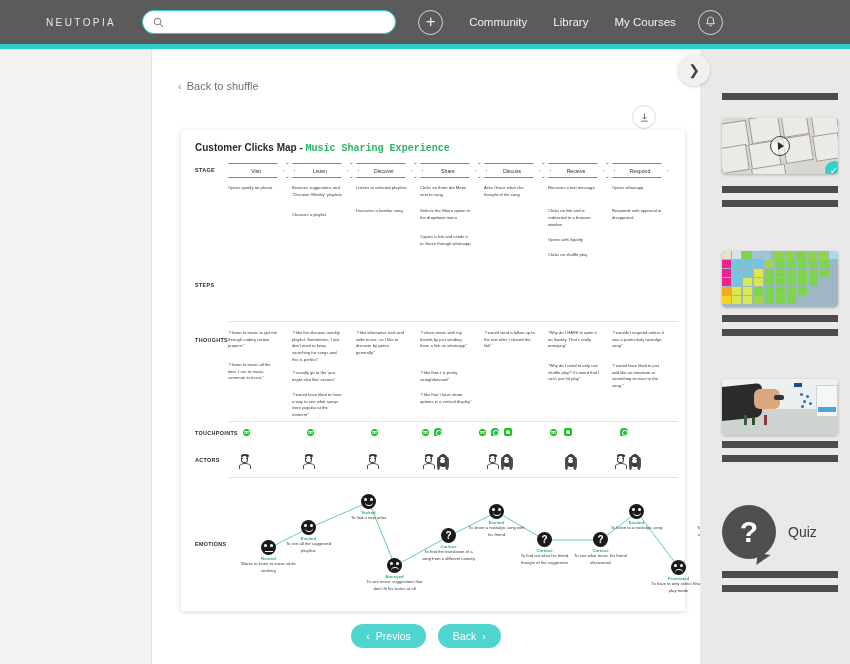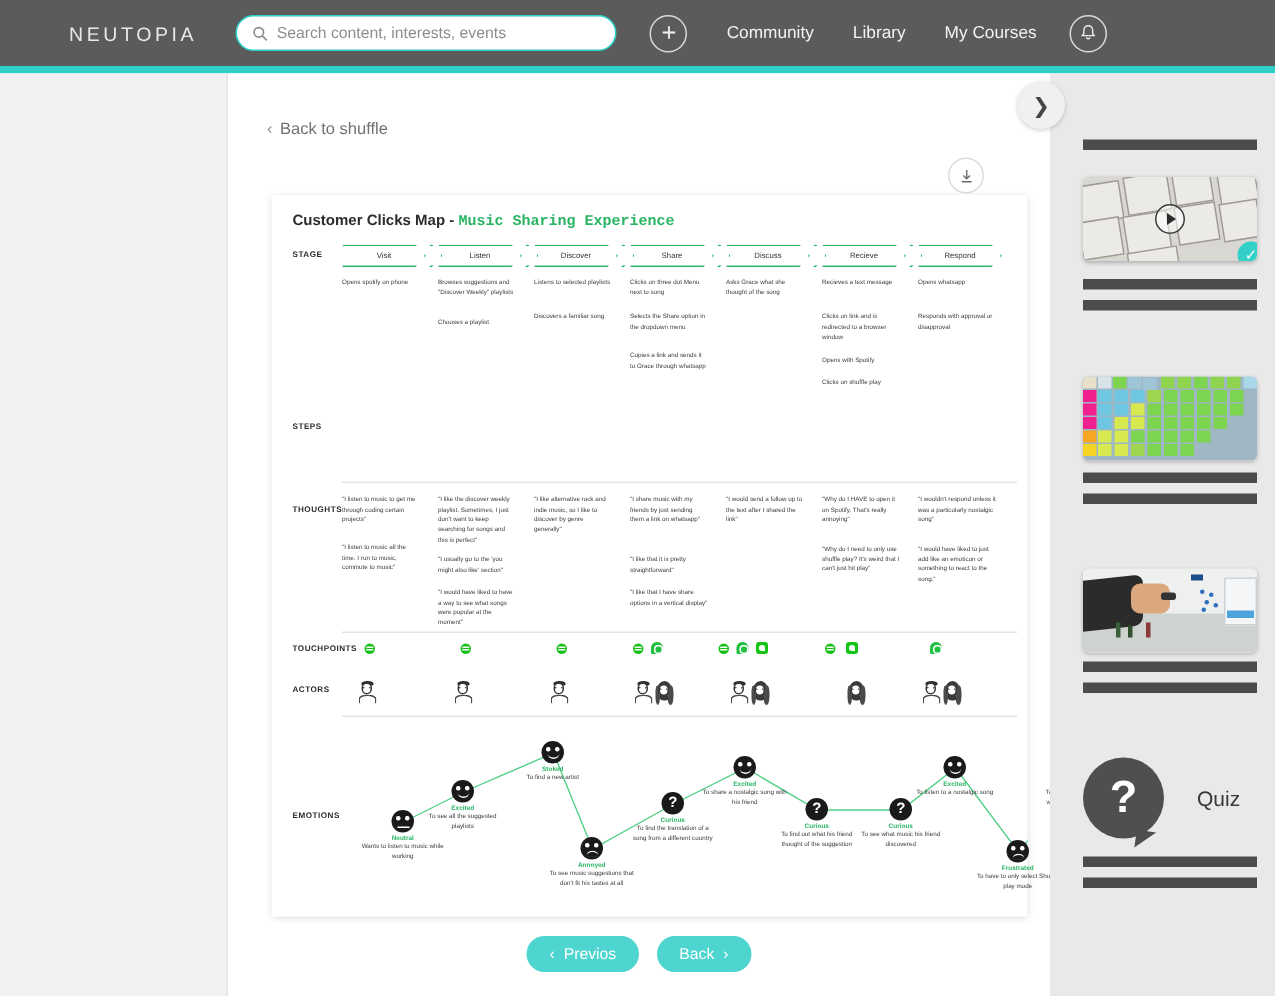--- a/index.html
+++ b/index.html
@@ -10,21 +10,21 @@
     overflow: hidden;
   }
 
   
   .topnav {
     position: absolute; top: 0; left: 0; width: 850px; height: 44px;
     background: #5b5b5b;
     display: flex; align-items: center;
   }
   .brand {
-    color: #e8e8e8; font-size: 13px; letter-spacing: 2.4px;
+    color: #e8e8e8; font-size: 10px; letter-spacing: 2.4px;
     margin-left: 46px; font-weight: 400;
   }
   .searchbox {
     margin-left: 26px; width: 254px; height: 24px;
     background: #fff; border-radius: 13px;
     display: flex; align-items: center; padding: 0 10px;
     border: 1px solid #29d0c8;
   }
   .search-icon { width: 11px; height: 11px; flex: 0 0 auto; opacity: .75; }
   .search-input {
@@ -302,21 +302,21 @@
     display:flex; align-items:center; justify-content:center;
     color:#fff; font-size: 30px; font-weight: bold;
   }
   .quiz-bubble::after {
     content:''; position:absolute; right: 6px; bottom: -7px;
     width: 0; height: 0;
     border-left: 13px solid #4f4f4f;
     border-bottom: 12px solid transparent;
     transform: rotate(8deg);
   }
-  .quiz-label { font-size: 14px; color: #3a3a3a; margin-left: 10px; }
+  .quiz-label { font-size: 14px; color: #3a3a3a; }
 
   
   .sketch { width:100%;height:100%;background:#d9d7d2; position:relative; }
   .sketch .pnl {
     position:absolute; border:1px solid #9d9a94; background:#eceae6;
     transform: rotate(-9deg);
   }
   
   .stickies { width:100%;height:100%;background:#9fb6c4; position:relative; }
   .sticky { position:absolute; width:9px; height:8px; }
@@ -327,21 +327,20 @@
 <body>
 
 <div class="topnav">
   <div class="brand">NEUTOPIA</div>
 
   <div class="searchbox">
     <svg class="search-icon" viewBox="0 0 16 16">
       <circle cx="6.6" cy="6.6" r="4.6" fill="none" stroke="#666" stroke-width="1.6"></circle>
       <line x1="10" y1="10" x2="14.4" y2="14.4" stroke="#666" stroke-width="1.6"></line>
     </svg>
-    <input class="search-input" type="text" placeholder="Search content, interests, events" style="">
   </div>
 
   <div class="plus-btn">+</div>
 
   <div class="navlinks">
     <a class="navlink">Community</a>
     <a class="navlink">Library</a>
     <a class="navlink">My Courses</a>
   </div>
 

